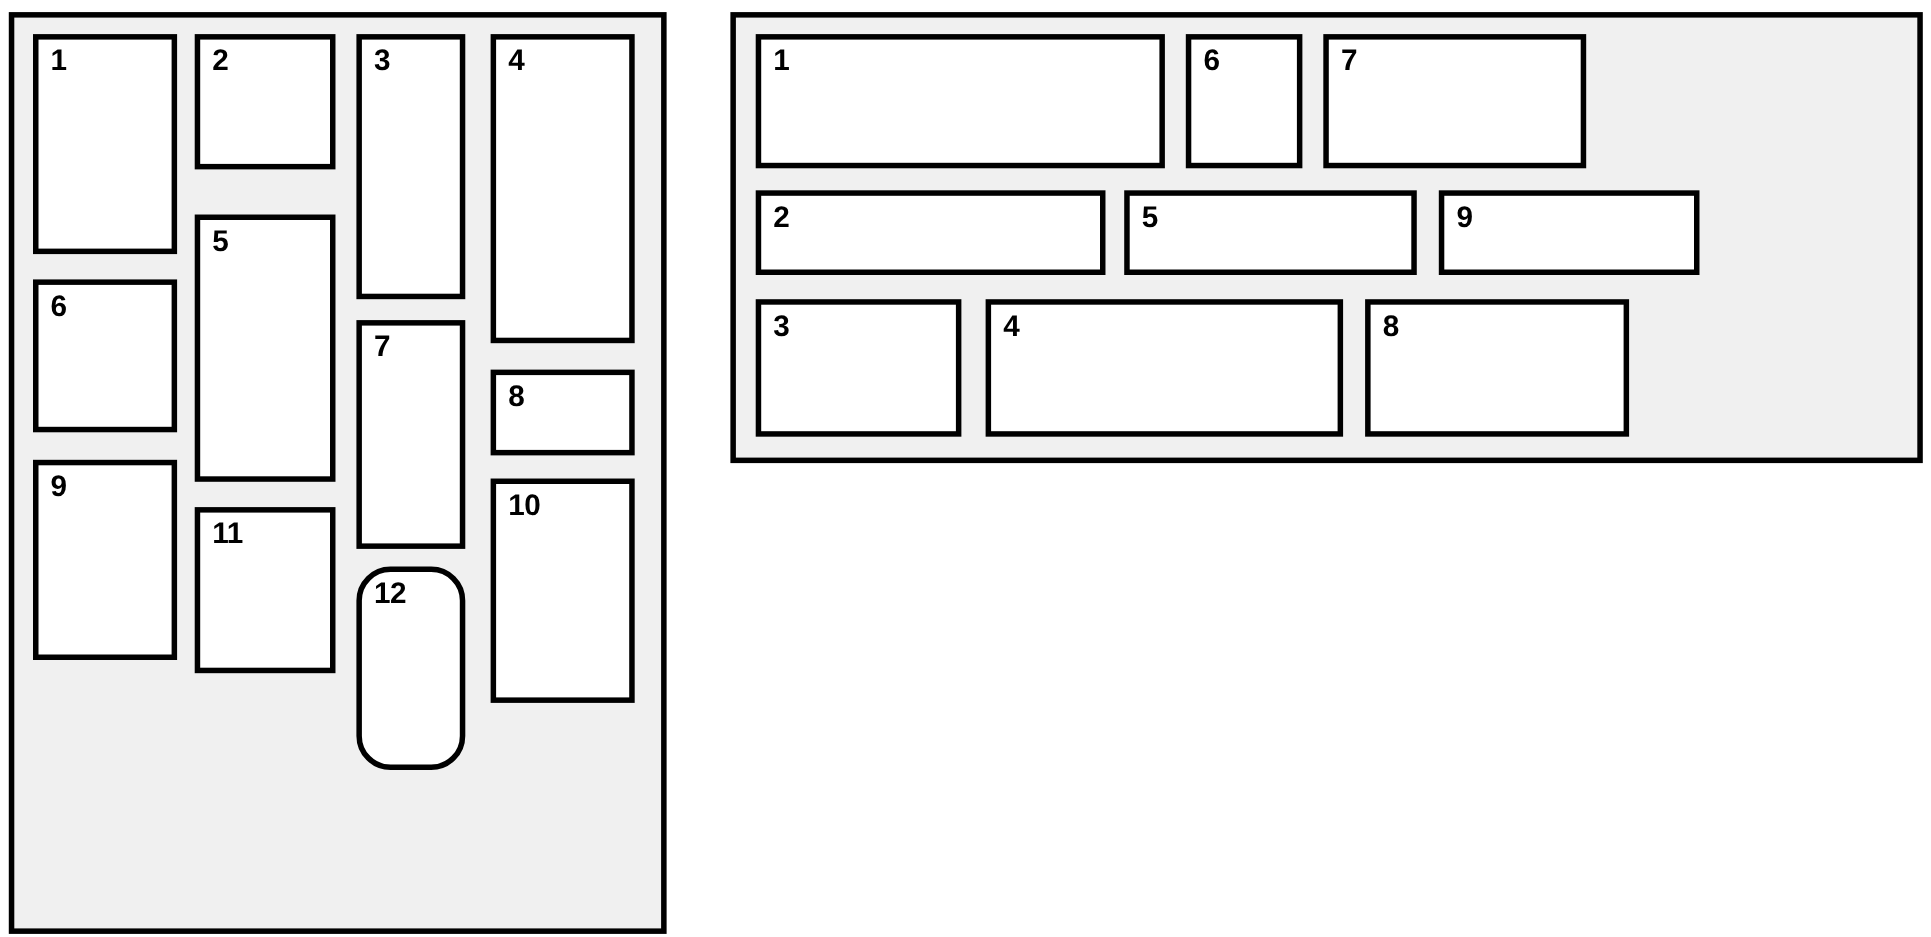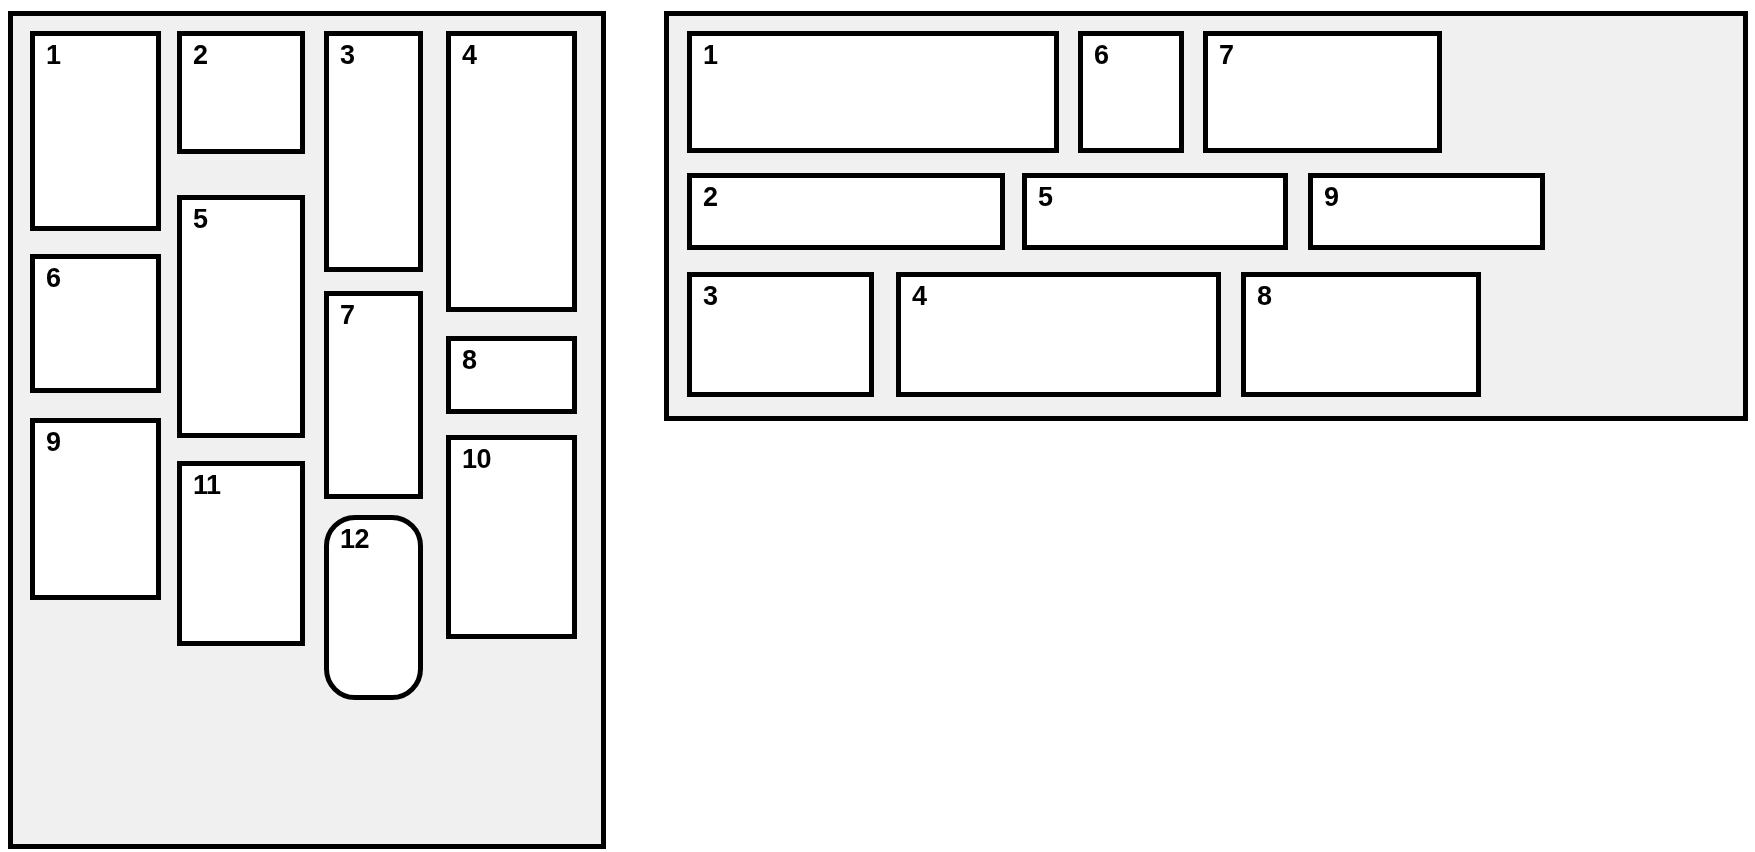--- a/index.html
+++ b/index.html
@@ -72,21 +72,21 @@
       </div>
       <div class="box" style="left: 433px; top: 320px; width: 131px; height: 78px; background: rgb(255, 255, 255); border-color: rgb(0, 0, 0);">
         <span class="box-label">8</span>
       </div>
       <div class="box" style="left: 17px; top: 402px; width: 131px; height: 182px; background: rgb(255, 255, 255); border-color: rgb(0, 0, 0);">
         <span class="box-label">9</span>
       </div>
       <div class="box" style="left: 433px; top: 419px; width: 131px; height: 204px; background: rgb(255, 255, 255); border-color: rgb(0, 0, 0);">
         <span class="box-label">10</span>
       </div>
-      <div class="box" style="left: 164px; top: 445px; width: 128px; height: 185px; background: rgb(255, 255, 255); border-color: rgb(0, 0, 0);">
+      <div class="box" style="left: 164px; top: 445px; width: 128px; height: 151px; background: rgb(255, 255, 255); border-color: rgb(0, 0, 0);">
         <span class="box-label">11</span>
       </div>
       <div class="box" style="left: 311px; top: 499px; width: 99px; height: 185px; background: rgb(255, 255, 255); border-color: rgb(0, 0, 0); border-radius: 31px;">
         <span class="box-label">12</span>
       </div>
     </div>
     <div class="panel" style="left: 664px; top: 11px; width: 1084px; height: 410px; background: rgb(240, 240, 240); border-color: rgb(0, 0, 0);">
       <div class="box" style="left: 18px; top: 15px; width: 372px; height: 122px; background: rgb(255, 255, 255); border-color: rgb(0, 0, 0);">
         <span class="box-label">1</span>
       </div>

